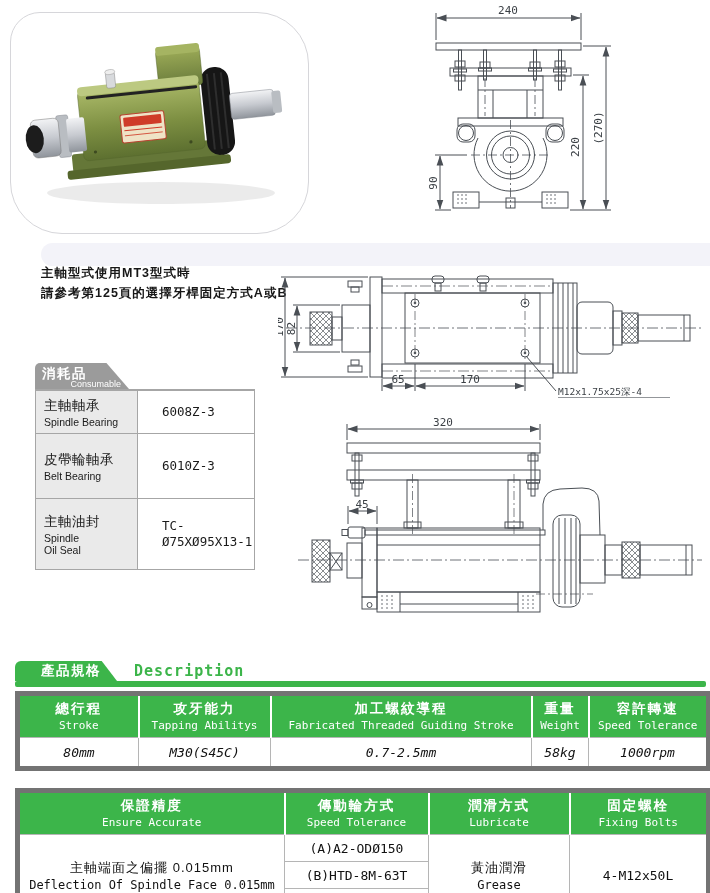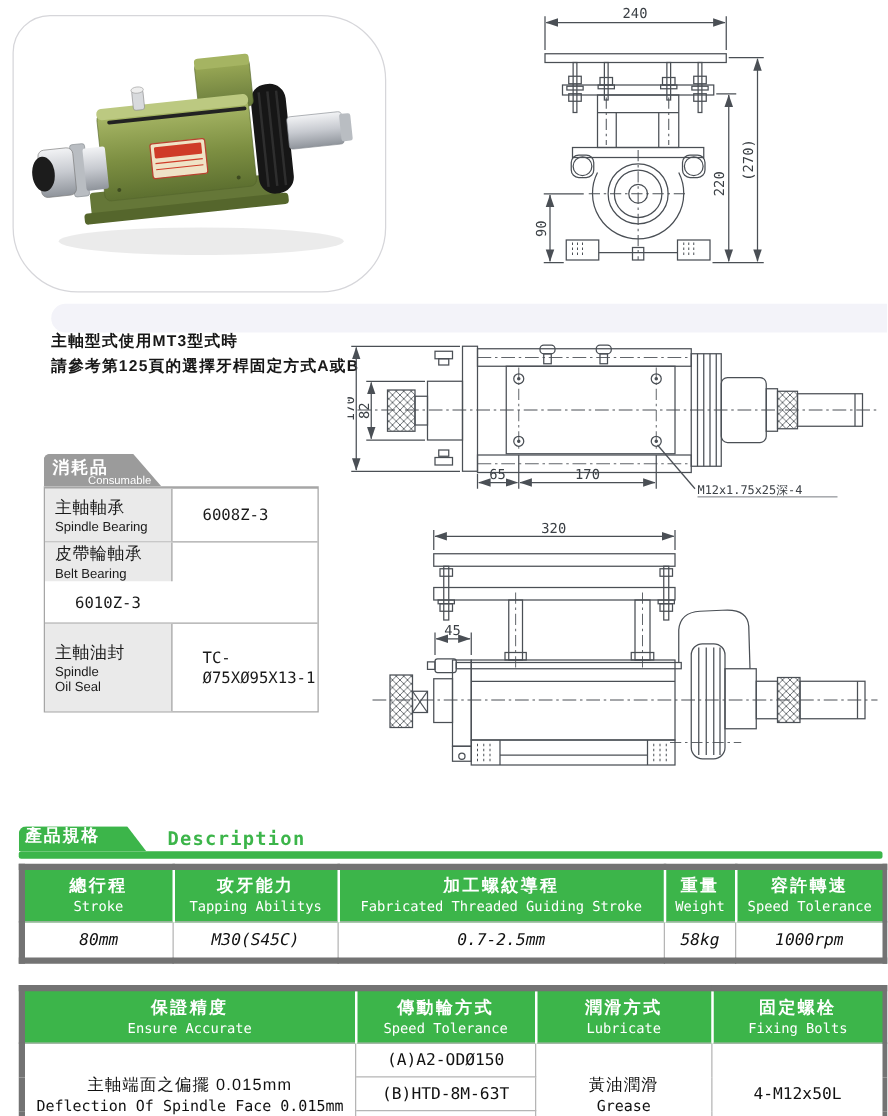--- a/index.html
+++ b/index.html
@@ -35,21 +35,21 @@
     display:flex;flex-direction:column;justify-content:center;padding-left:8px;box-sizing:border-box;}
   .c-label .zh{font-size:13.5px;font-weight:normal;letter-spacing:.5px;}
   .c-label .en{font-size:10.5px;margin-top:1px;}
   .c-value{flex:1;display:flex;flex-direction:column;justify-content:center;
     padding-left:24px;font-family:"DejaVu Sans Mono",monospace;font-size:12.5px;line-height:1.25;}
 
   
   .section-header{position:absolute;left:15px;top:661px;width:691px;height:27px;}
   .sec-tab{position:absolute;left:0;top:0;width:102px;height:20px;background:#3cb54a;color:#fff;
     clip-path:polygon(0 0,85% 0,100% 100%,0 100%);border-top-left-radius:6px;
-    font-size:13.5px;font-weight:bold;letter-spacing:1.5px;line-height:20px;padding-left:5px;box-sizing:border-box;font-family:Liberation Mono, monospace;}
+    font-size:13.5px;font-weight:bold;letter-spacing:1.5px;line-height:20px;padding-left:26px;box-sizing:border-box;}
   .sec-desc{position:absolute;left:119px;top:1px;color:#3cb54a;font-family:"DejaVu Sans Mono",monospace;
     font-size:15px;font-weight:bold;letter-spacing:1px;}
   .sec-bar{position:absolute;left:0;top:20px;width:691px;height:6px;background:#3cb54a;border-radius:2px;}
 
   
   table.spec{position:absolute;left:15px;border-collapse:collapse;table-layout:fixed;width:691px;background:#fff;}
   table.spec th{background:#3cb54a;color:#fff;text-align:center;vertical-align:middle;
     border-right:2px solid #fff;padding:4px 0 5px 0;}
   table.spec th:last-child{border-right:2px solid #3cb54a;}
   table.spec th .zh{font-size:13.5px;font-weight:bold;letter-spacing:2px;}
@@ -275,21 +275,21 @@
     <div class="c-table">
       <div class="c-row" style="height:42px;">
         <div class="c-label">
           <div class="zh">主軸軸承</div>
           <div class="en">Spindle Bearing</div>
         </div>
         <div class="c-value">
           <div>6008Z-3</div>
         </div>
       </div>
-      <div class="c-row" style="height:64px;flex-direction:column;">
+      <div class="c-row" style="height:64px;">
         <div class="c-label">
           <div class="zh">皮帶輪軸承</div>
           <div class="en">Belt Bearing</div>
         </div>
         <div class="c-value">
           <div>6010Z-3</div>
         </div>
       </div>
       <div class="c-row" style="height:70px;">
         <div class="c-label">

